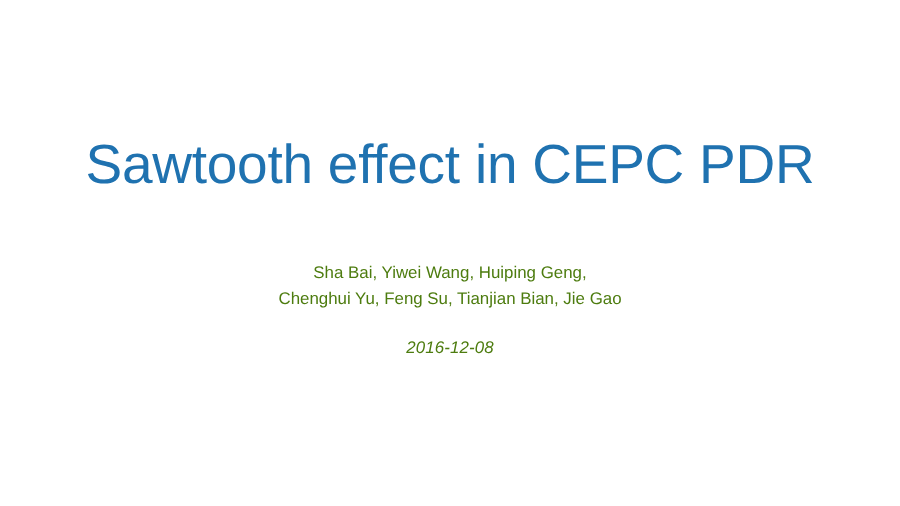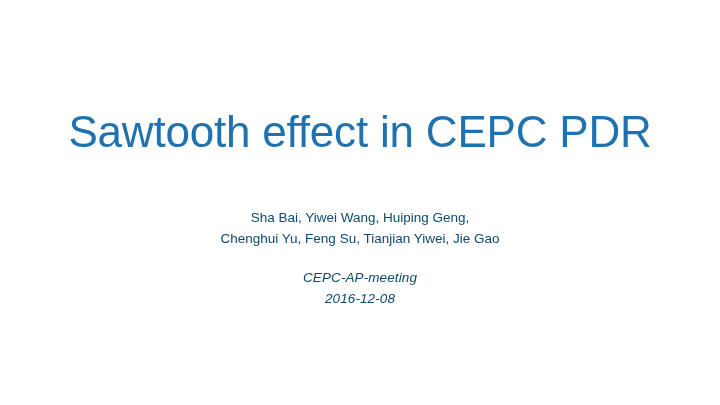--- a/index.html
+++ b/index.html
@@ -56,21 +56,21 @@
   }
 
   .subtitle-line {
     display: block;
     margin: 0;
     padding: 0;
     font-family: "Liberation Sans", "DejaVu Sans", sans-serif;
     font-size: 13.5px;
     font-weight: 400;
     line-height: 20.5px;
-    color: #0c4a6e;
+    color: #4d7c0f;
     white-space: nowrap;
   }
 
   .subtitle-line.spacer {
     height: 19px;
     line-height: 19px;
     font-size: 13.5px;
   }
 
   .subtitle-line.italic {
@@ -82,19 +82,18 @@
 <body>
 
 <div class="slide">
 
   <div class="title-block">
     <h1 class="slide-title">Sawtooth effect in CEPC PDR</h1>
   </div>
 
   <div class="subtitle-block">
     <span class="subtitle-line">Sha Bai, Yiwei Wang, Huiping Geng,</span>
-    <span class="subtitle-line">Chenghui Yu, Feng Su, Tianjian Yiwei, Jie Gao</span>
+    <span class="subtitle-line">Chenghui Yu, Feng Su, Tianjian Bian, Jie Gao</span>
     <span class="subtitle-line spacer">&nbsp;</span>
-    <span class="subtitle-line italic">CEPC-AP-meeting</span>
     <span class="subtitle-line italic">2016-12-08</span>
   </div>
 
 </div>
 
 </body></html>

